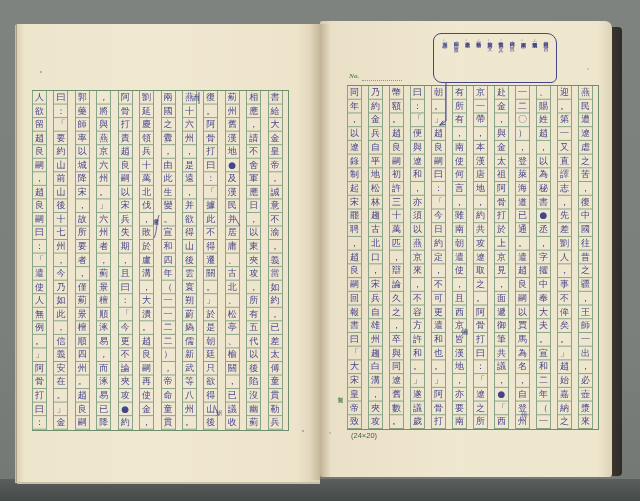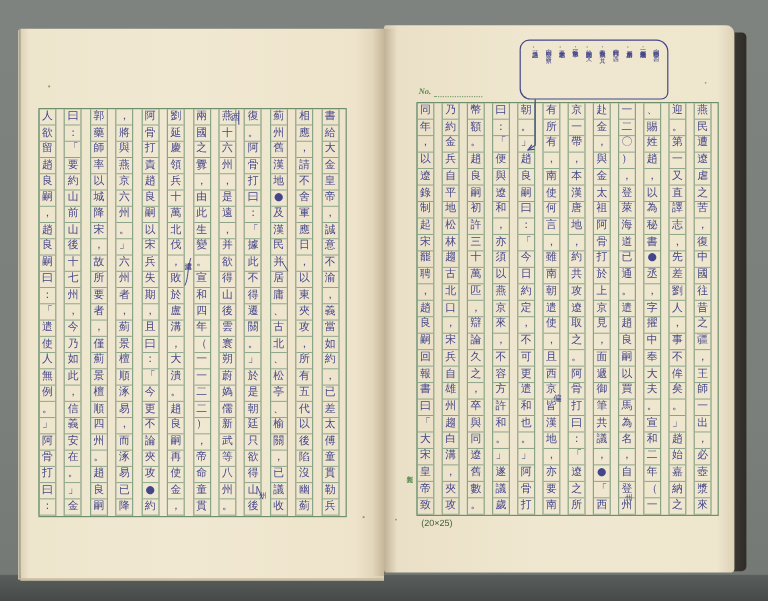--- a/index.html
+++ b/index.html
@@ -707,21 +707,21 @@
       <span class="cell" style="height: 13.72px; line-height: 13.72px;">「</span>
       <span class="cell" style="height: 13.72px; line-height: 13.72px;">大</span>
       <span class="cell" style="height: 13.72px; line-height: 13.72px;">宋</span>
       <span class="cell" style="height: 13.72px; line-height: 13.72px;">皇</span>
       <span class="cell" style="height: 13.72px; line-height: 13.72px;">帝</span>
       <span class="cell" style="height: 13.72px; line-height: 13.72px;">致</span>
     </div>
   </div>
 
 <span class="imprint-maker">丸善製</span>
-<span class="imprint-size">(20×25)</span>
+<span class="imprint-size">(24×20)</span>
 
 <div class="note-box">
   <span class="note-col">趙良嗣曰：「西</span>
   <span class="note-col">京一帶舊屬漢地，</span>
   <span class="note-col">本南京所屬。」</span>
   <span class="note-col">阿骨打曰：「西</span>
   <span class="note-col">京我要自收，其</span>
   <span class="note-col">餘與南朝。」又</span>
   <span class="note-col">一帳前事急，</span>
   <span class="note-col">本朝要求之。</span>

